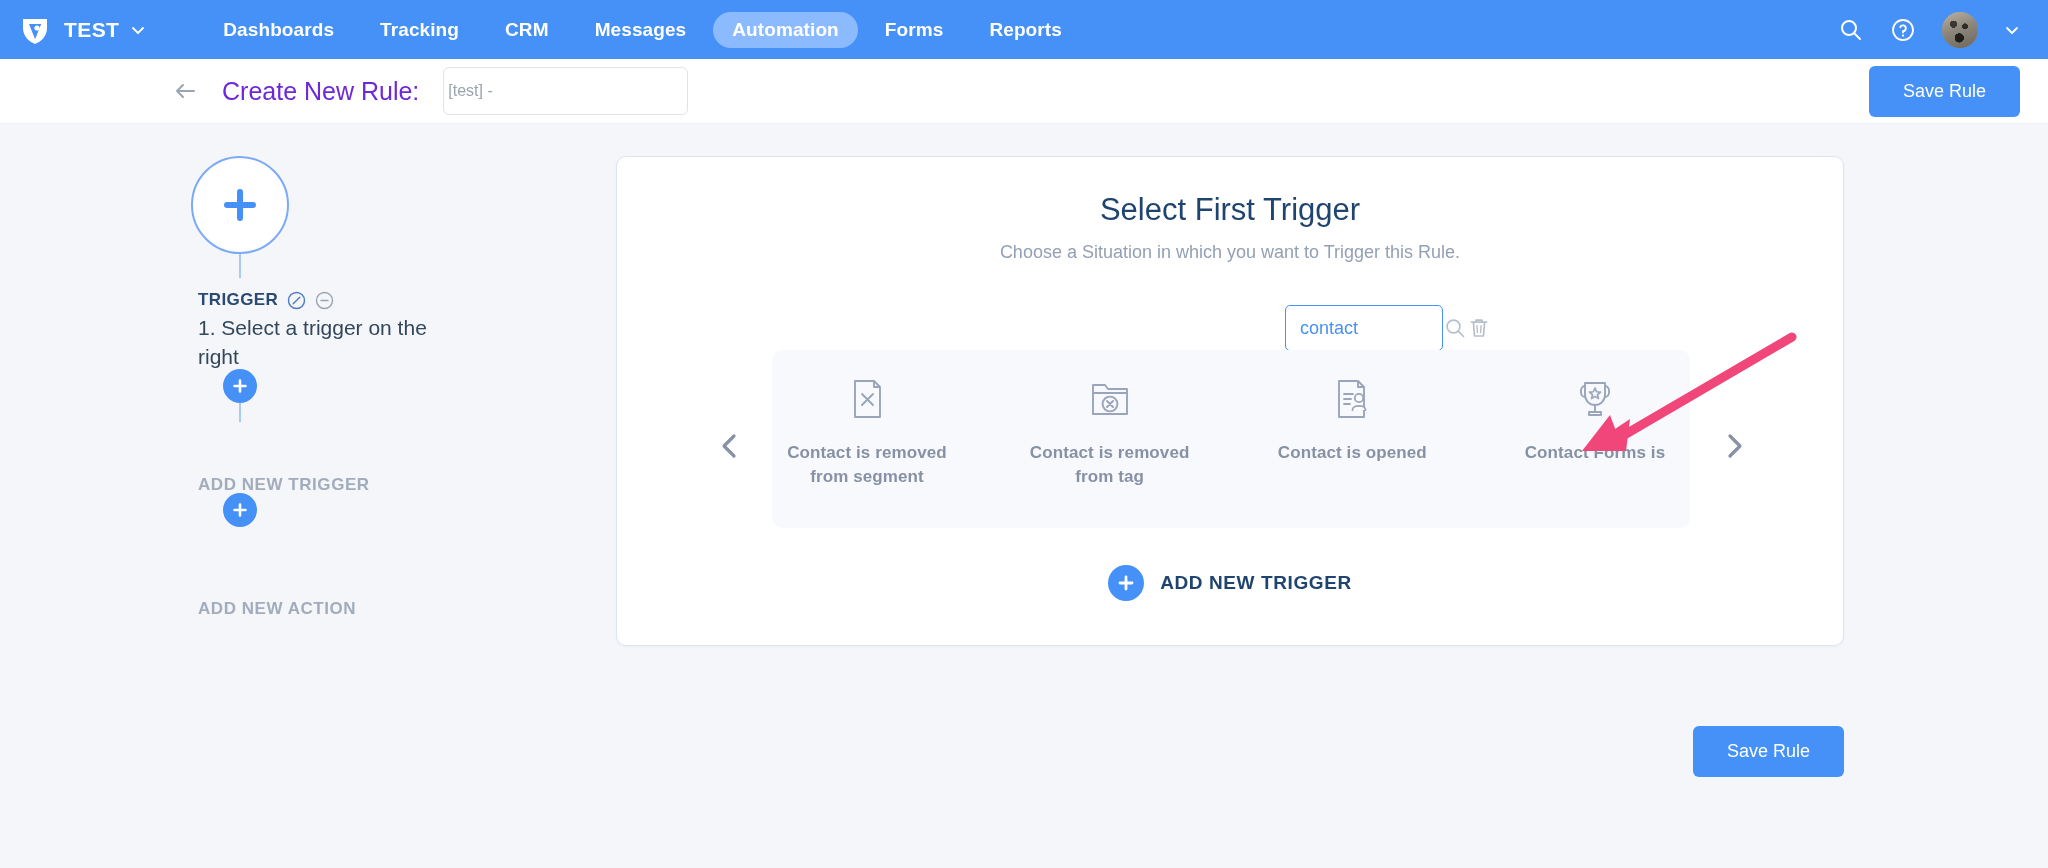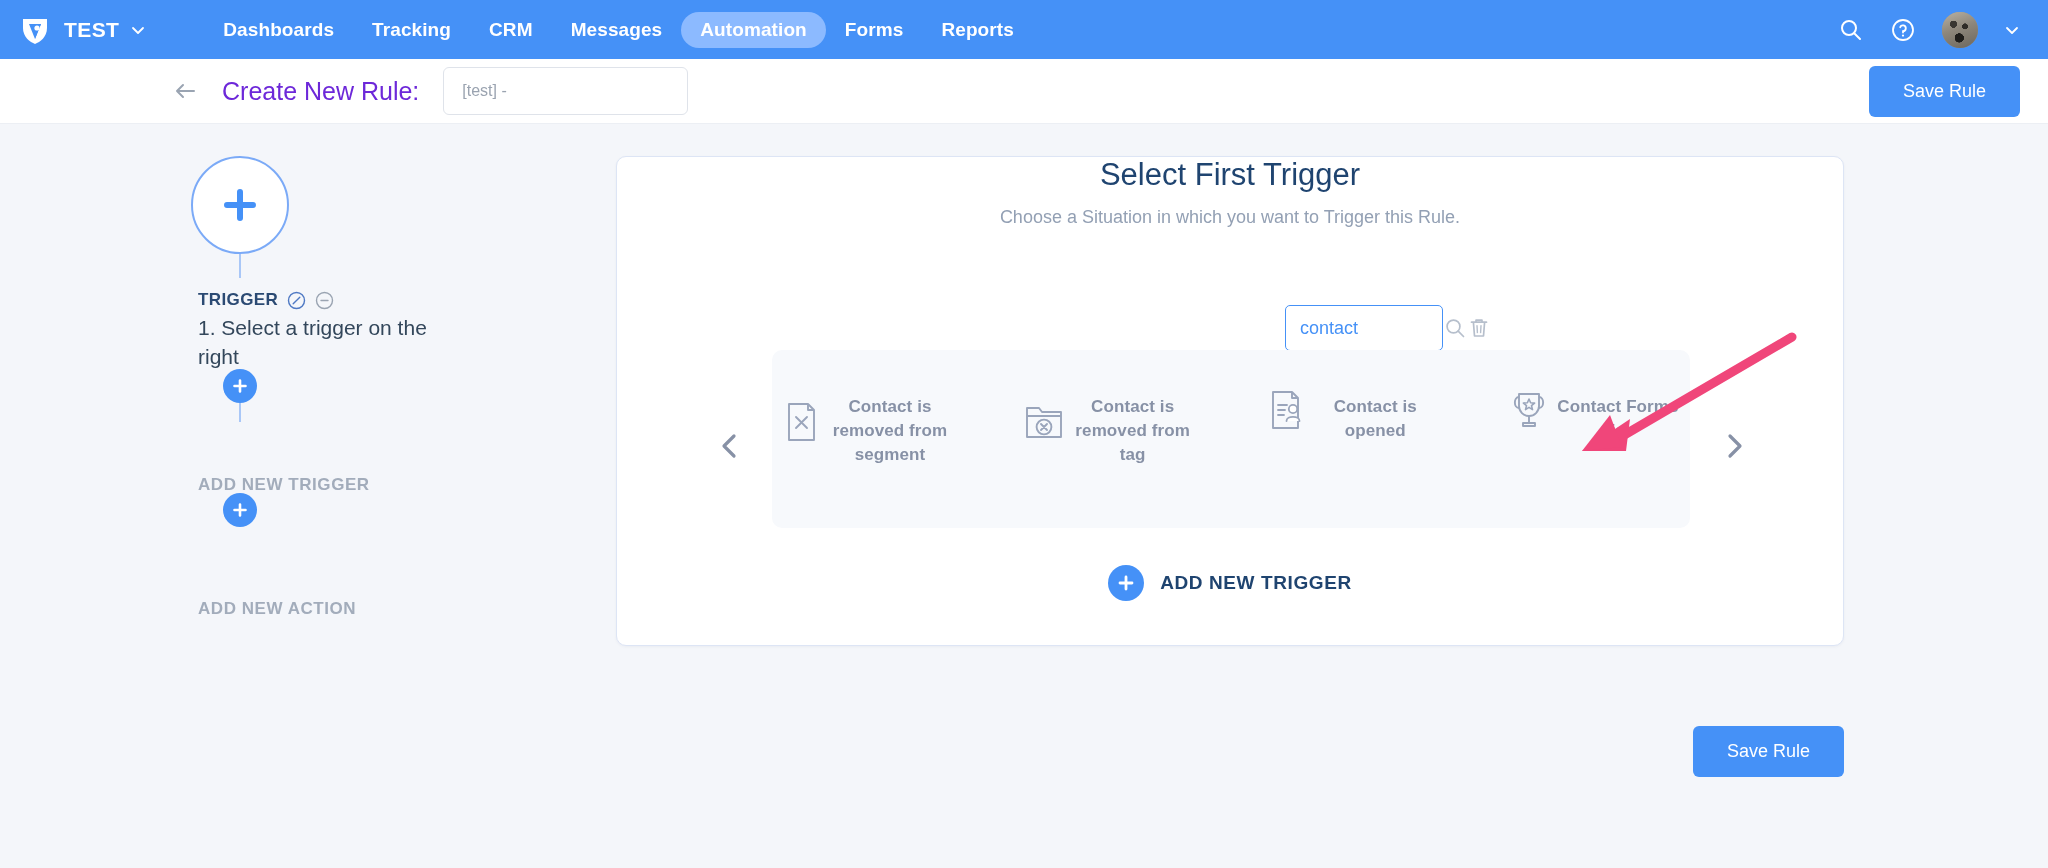--- a/index.html
+++ b/index.html
@@ -29,20 +29,21 @@
   }
   .brand-caret {
     margin-left: 11px;
     width: 16px; height: 16px;
     display: inline-block;
   }
   .nav-links {
     display: flex;
     align-items: flex-end;
     margin-left: 58px;
+    gap: 8px;
   }
   .nav-link {
     color: #ffffff;
     font-size: 19px;
     font-weight: bold;
     padding: 7px 19px;
     border-radius: 18px;
     white-space: nowrap;
     cursor: pointer;
     letter-spacing: .1px;
@@ -92,21 +93,21 @@
   .rule-name-input {
     margin-left: 24px;
     width: 245px;
     height: 48px;
     border: 1px solid #dfe3ea;
     border-radius: 6px;
     background: #ffffff;
     font-family: "Liberation Sans", sans-serif;
     font-size: 16px;
     color: #9aa3b0;
-    padding: 0 18px;
+    padding: 0 4px;
     outline: none;
   }
   .btn-save {
     margin-left: auto;
     background: #4591f7;
     color: #ffffff;
     border: none;
     border-radius: 6px;
     font-family: "Liberation Sans", sans-serif;
     font-size: 18px;
@@ -184,20 +185,21 @@
     width: 1228px; height: 490px;
     background: #ffffff;
     border: 1px solid #dde5f5;
     border-radius: 10px;
     box-shadow: 0 1px 3px rgba(40,60,100,.05);
   }
   .card-title {
     text-align: center;
     font-size: 31px;
     color: #1f4470;
+    margin-top: 35px;
   }
   .card-sub {
     text-align: center;
     font-size: 18px;
     color: #93a0b4;
     margin-top: 14px;
   }
 
   .search-row {
     position: absolute;
@@ -225,21 +227,21 @@
     background: #f7f9fc;
     border-radius: 10px;
     display: flex;
     align-items: flex-start;
     justify-content: space-between;
     padding: 26px 6px 0 6px;
   }
   .tile {
     width: 178px;
     display: flex;
-    flex-direction: row;
+    flex-direction: column;
     align-items: center;
     cursor: pointer;
   }
   .tile-icon { height: 46px; display: flex; align-items: center; justify-content: center; }
   .tile-label {
     margin-top: 19px;
     text-align: center;
     font-size: 17px;
     font-weight: bold;
     color: #8791a6;

